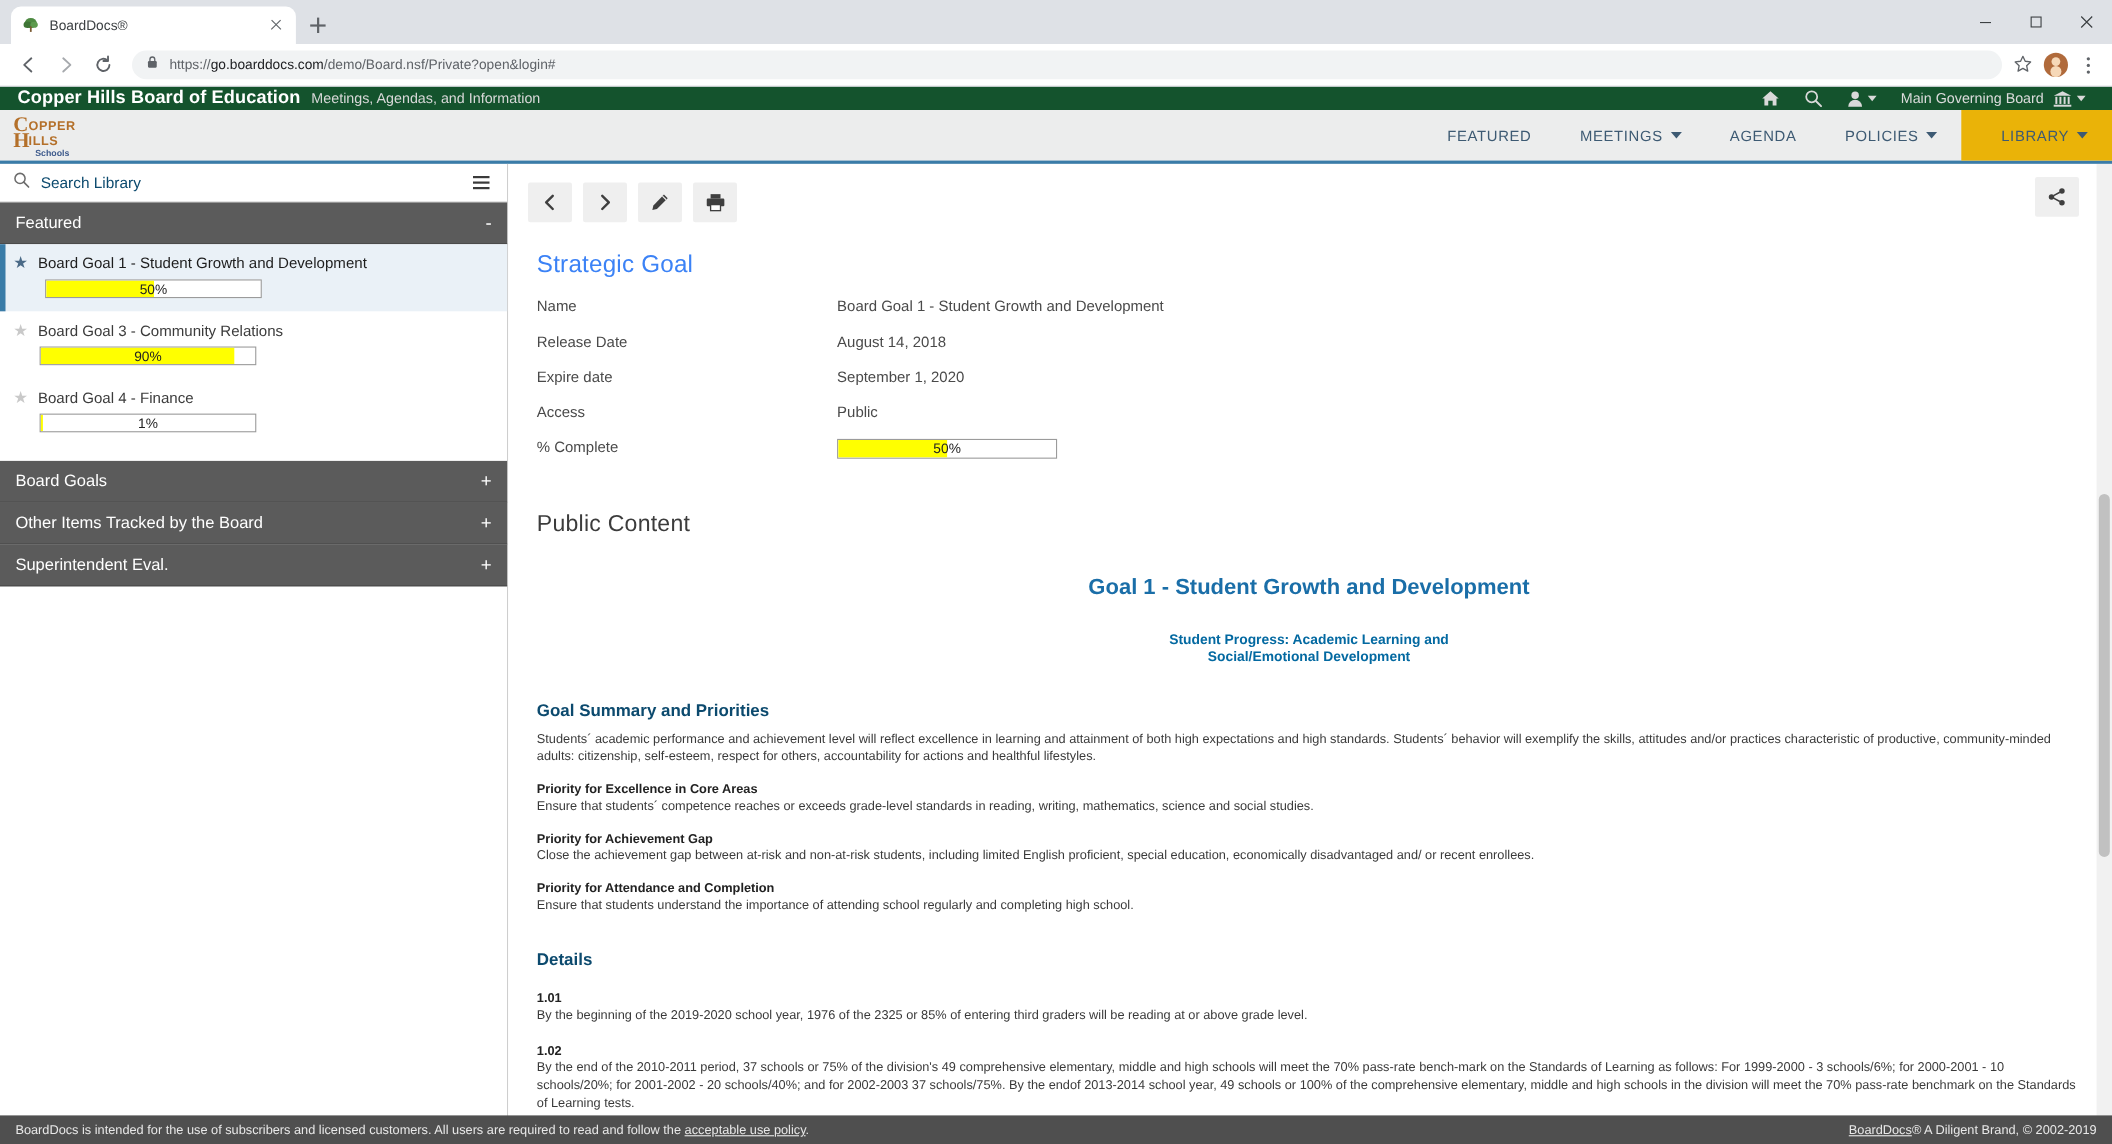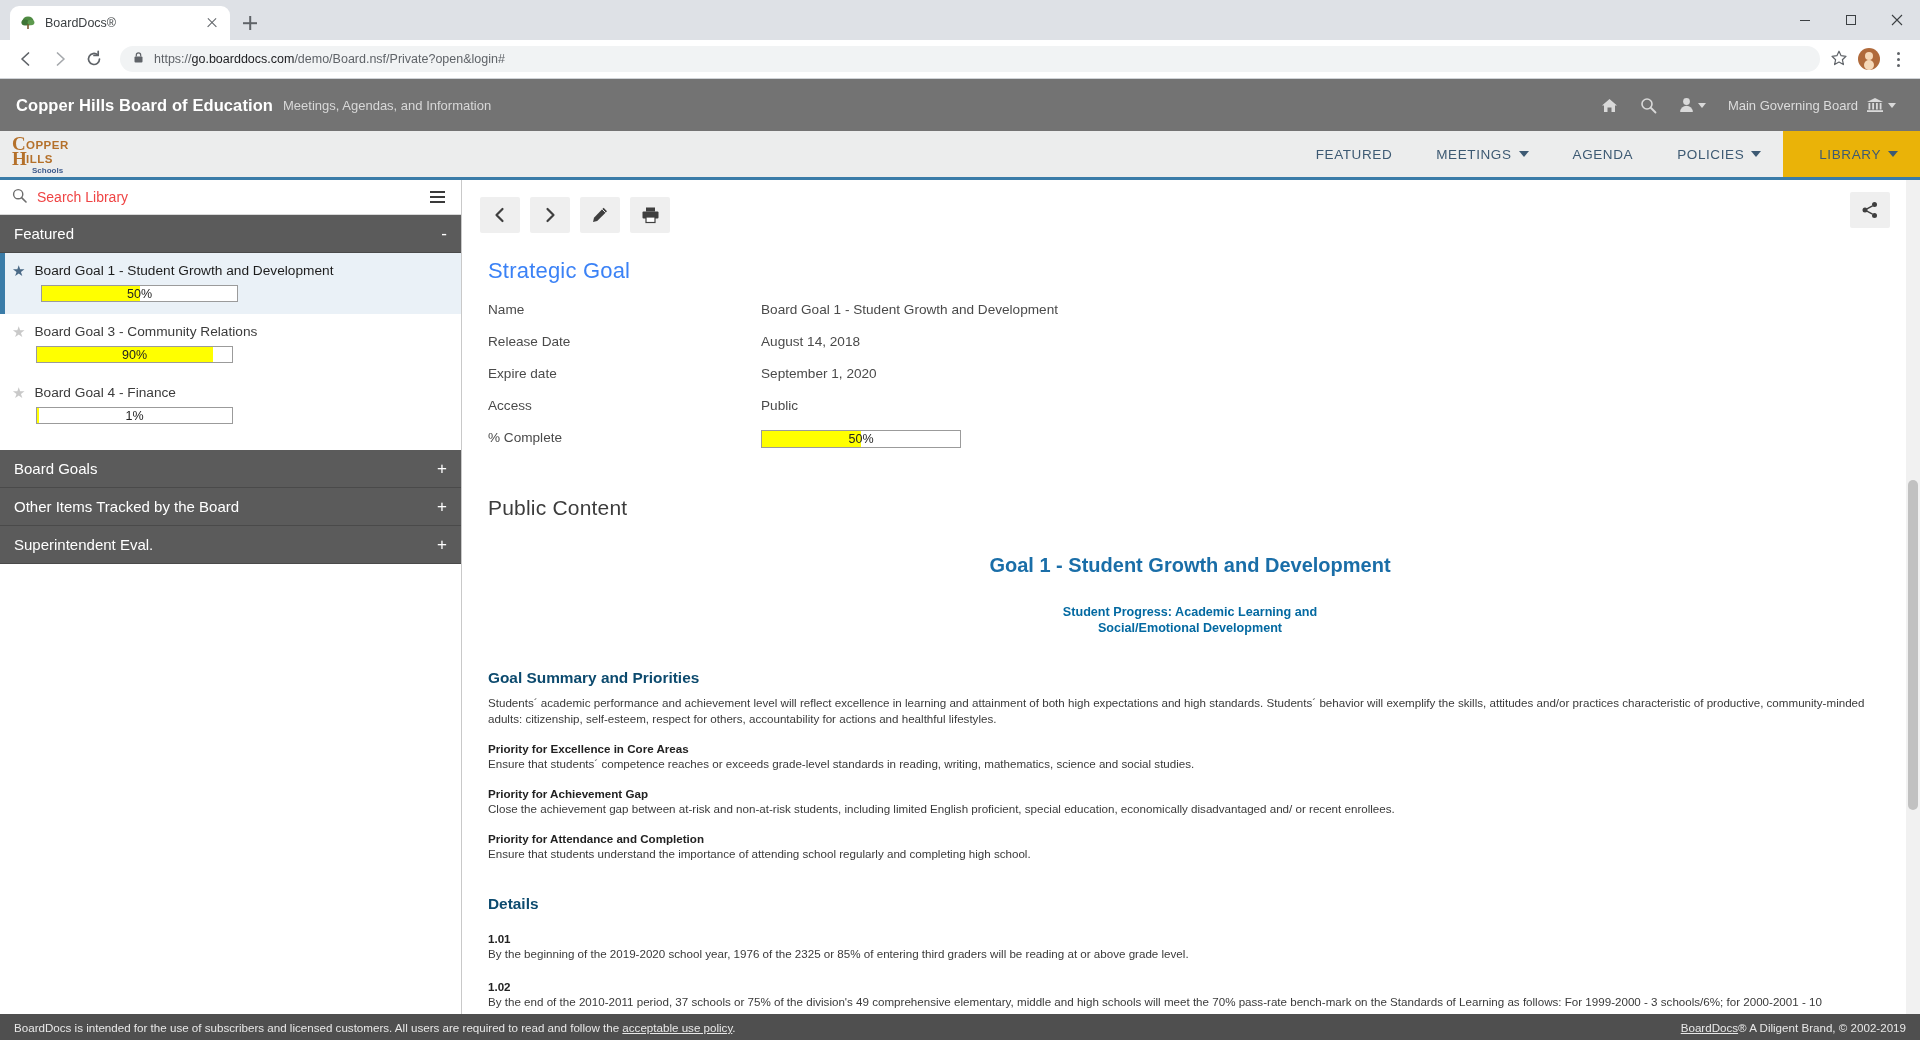--- a/index.html
+++ b/index.html
@@ -8,21 +8,21 @@
     width: 1920px; height: 1040px;
     font-family: "Liberation Sans", sans-serif;
     background: #ffffff;
     overflow: hidden;
   }
 
   
   .browser-chrome { width: 100%; background: #dee1e6; }
   .tabstrip { height: 40px; display: flex; align-items: flex-end; padding-left: 10px; position: relative; }
   .tab {
-    width: 220px; height: 34px; background: #fff;
+    width: 259px; height: 34px; background: #fff;
     border-radius: 9px 9px 0 0; display: flex; align-items: center;
     padding: 0 10px; gap: 9px; position: relative;
   }
   .tab-favicon { width: 16px; height: 16px; position: relative; flex: 0 0 auto; }
   .tab-favicon svg { display:block; }
   .tab-title { font-size: 12.5px; color: #3c4043; flex: 1; white-space: nowrap; overflow: hidden; }
   .tab-close { width: 16px; height: 16px; position: relative; flex: 0 0 auto; cursor: pointer; }
   .tab-close::before, .tab-close::after {
     content: ""; position: absolute; left: 2px; top: 7px; width: 12px; height: 1.4px;
     background: #5f6368;
@@ -63,21 +63,21 @@
     box-shadow: 0 11px 0 -1px #f6d8b8, 0 9px 0 1px #f6d8b8;
   }
   .kebab { width: 24px; height: 28px; display:flex; flex-direction:column; align-items:center; justify-content:center; gap:3px; margin-left:4px; cursor:pointer;}
   .kebab i { width: 3px; height: 3px; background:#5f6368; border-radius:50%; display:block; }
   .chrome-bottom-border { height: 1px; background: #cfd2d6; }
 
   
   .app { width: 1920px; height: 962px; position: relative; background: #fff; }
 
   .app-topbar {
-    height: 52px; background: #737373; display: flex; align-items: center;
+    height: 21px; background: #14532d; display: flex; align-items: center;
     padding: 0 16px; color: #fff;
   }
   .app-org { font-size: 16.5px; font-weight: bold; letter-spacing: .1px; }
   .app-sub { font-size: 13px; color: #d8d8d8; margin-left: 10px; }
   .topbar-right { margin-left: auto; display: flex; align-items: center; gap: 22px; padding-right: 8px; }
   .topicon { color: #d9d9d9; display:flex; align-items:center; cursor:pointer; }
   .topbar-board { font-size: 13px; color: #dcdcdc; }
   .caret-sm { width:0;height:0;border-left:4px solid transparent;border-right:4px solid transparent;border-top:5px solid #d9d9d9; display:inline-block; margin-left:4px; }
 
   .app-navbar {
@@ -94,21 +94,21 @@
   .nav-caret { width:0;height:0;border-left:5px solid transparent;border-right:5px solid transparent;border-top:6px solid #3d5a73; }
 
   .body-row { display: flex; height: 874px; }
 
   
   .sidebar { width: 462px; flex: 0 0 462px; background: #fff; border-right: 1px solid #c9c9c9; position: relative; }
   .search-row {
     height: 35px; display: flex; align-items: center; padding: 0 12px;
     border-bottom: 1px solid #d8d8d8; gap: 10px;
   }
-  .search-text { font-size: 14px; color: #ef4444; flex: 1; }
+  .search-text { font-size: 14px; color: #0c4a6e; flex: 1; }
   .hamburger { display:flex; flex-direction:column; gap:3px; cursor:pointer; padding: 4px; }
   .hamburger i { width: 15px; height: 2px; background:#3a3a3a; display:block; }
 
   .sec-header {
     background: #5b5b5b; color: #fff; height: 38px; display: flex; align-items: center;
     padding: 0 14px; font-size: 15px; cursor: pointer;
     border-bottom: 1px solid #4a4a4a;
   }
   .sec-header .sign { margin-left: auto; font-size: 17px; line-height: 1; }
 

